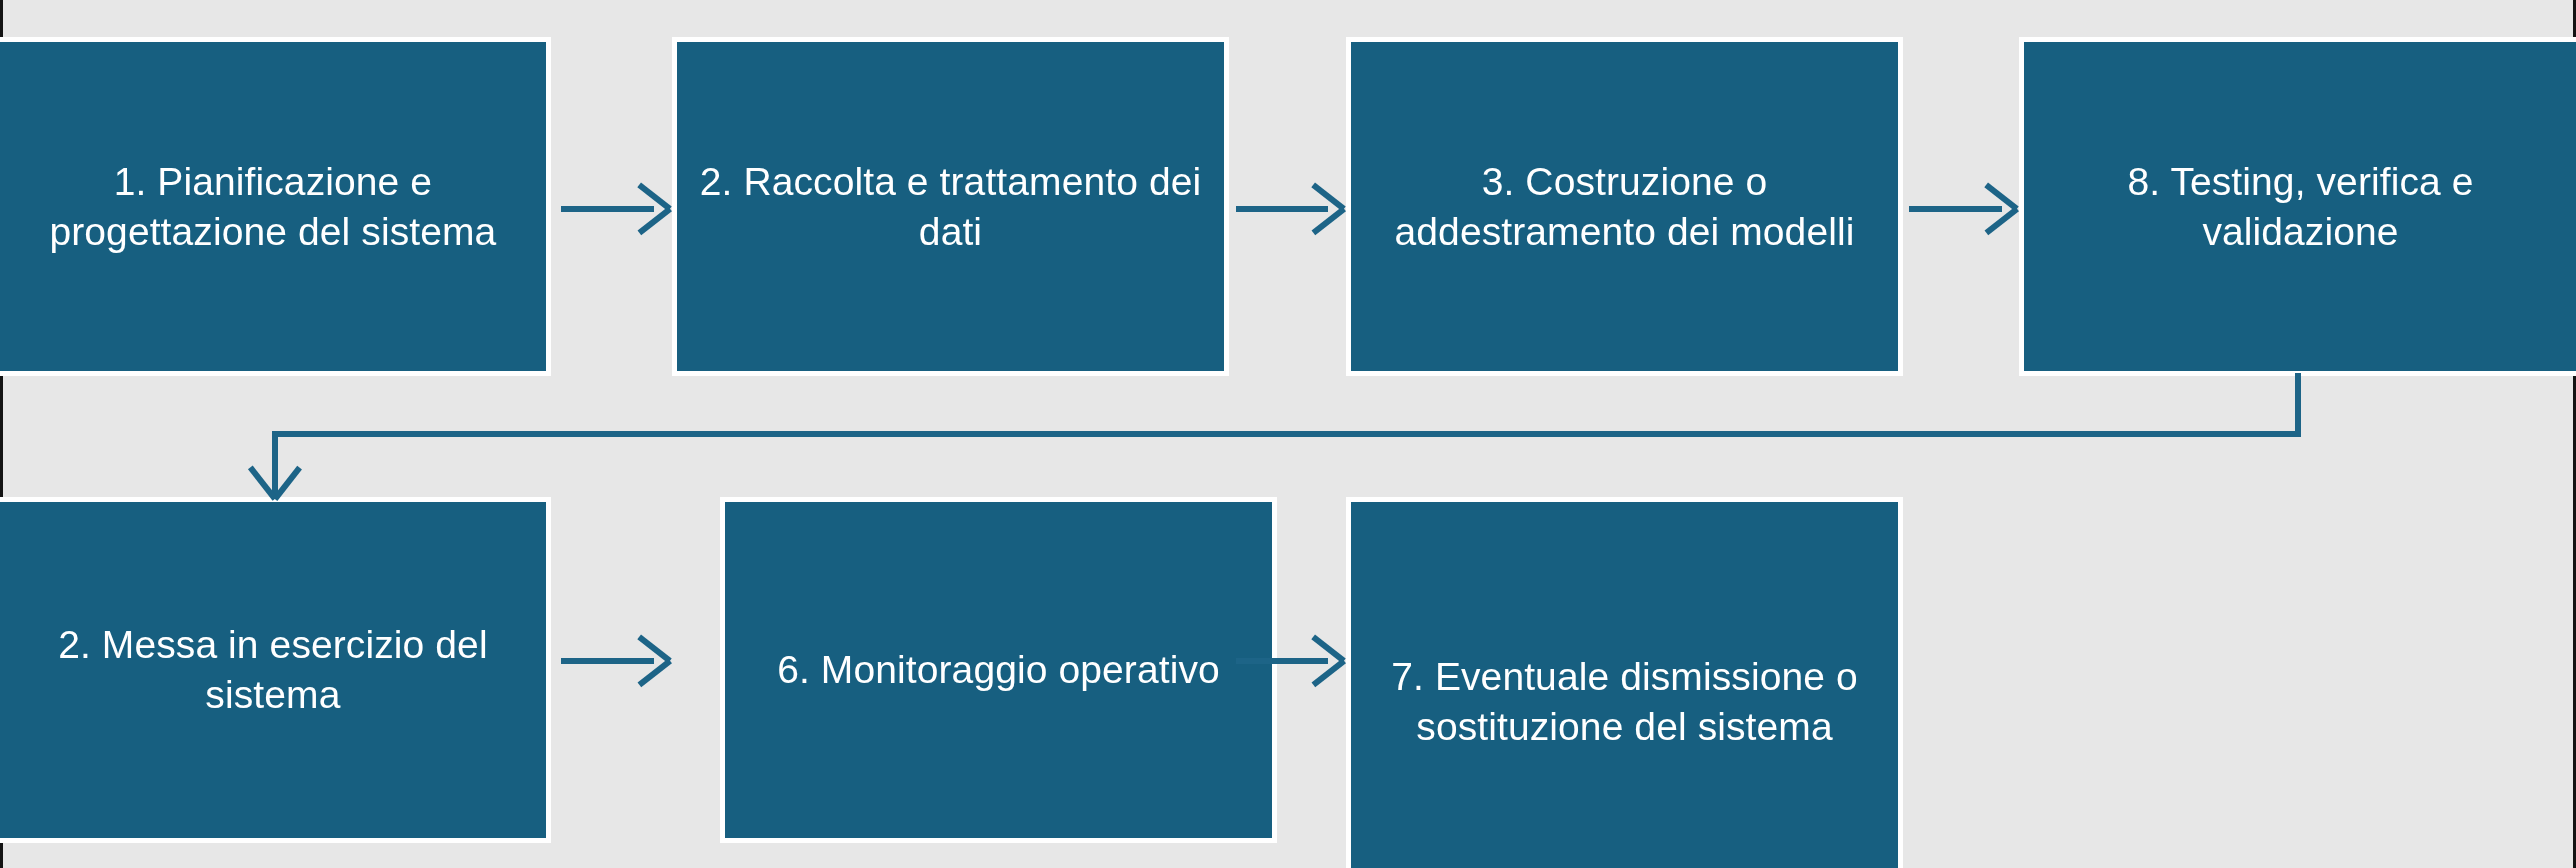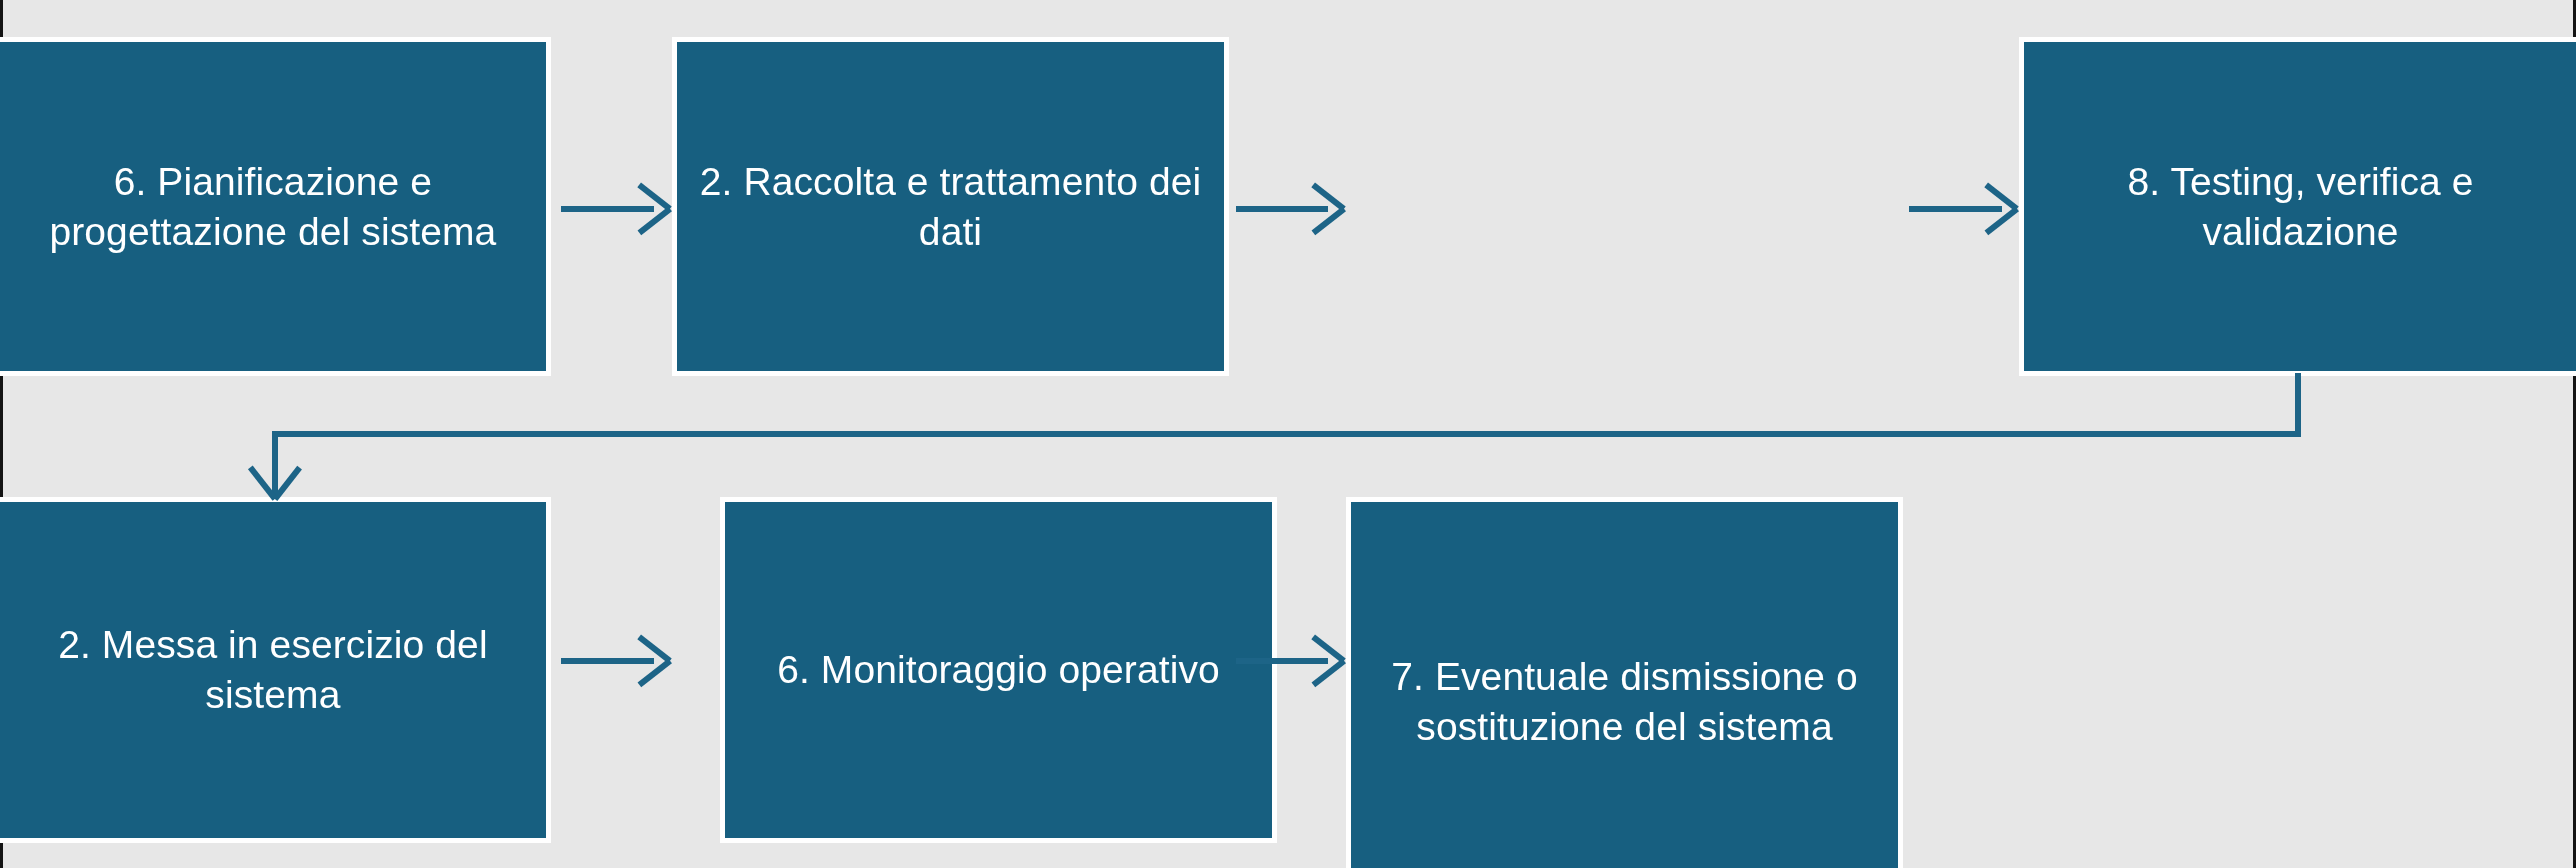--- a/index.html
+++ b/index.html
@@ -127,27 +127,30 @@
 </style>
 </head>
 <body>
 
 <div id="canvas">
 
   <div class="frame-edge-left"></div>
   <div class="frame-edge-right"></div>
 
   <div class="node" id="node-1">
-    <span class="node-label">6. Pianificazione e progettazione del sistema</span>
+    <span class="node-label">1. Pianificazione e progettazione del sistema</span>
   </div>
 
   <div class="node" id="node-2">
     <span class="node-label">2. Raccolta e trattamento dei dati</span>
   </div>
 
+  <div class="node" id="node-3">
+    <span class="node-label">3. Costruzione o addestramento dei modelli</span>
+  </div>
 
   <div class="node" id="node-4">
     <span class="node-label">8. Testing, verifica e validazione</span>
   </div>
 
   <div class="node" id="node-5">
     <span class="node-label">2. Messa in esercizio del sistema</span>
   </div>
 
   <div class="node" id="node-6">

